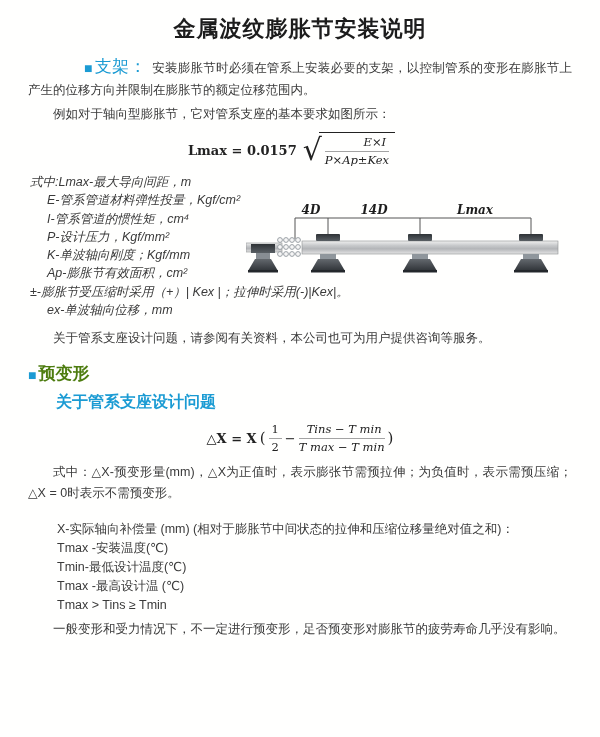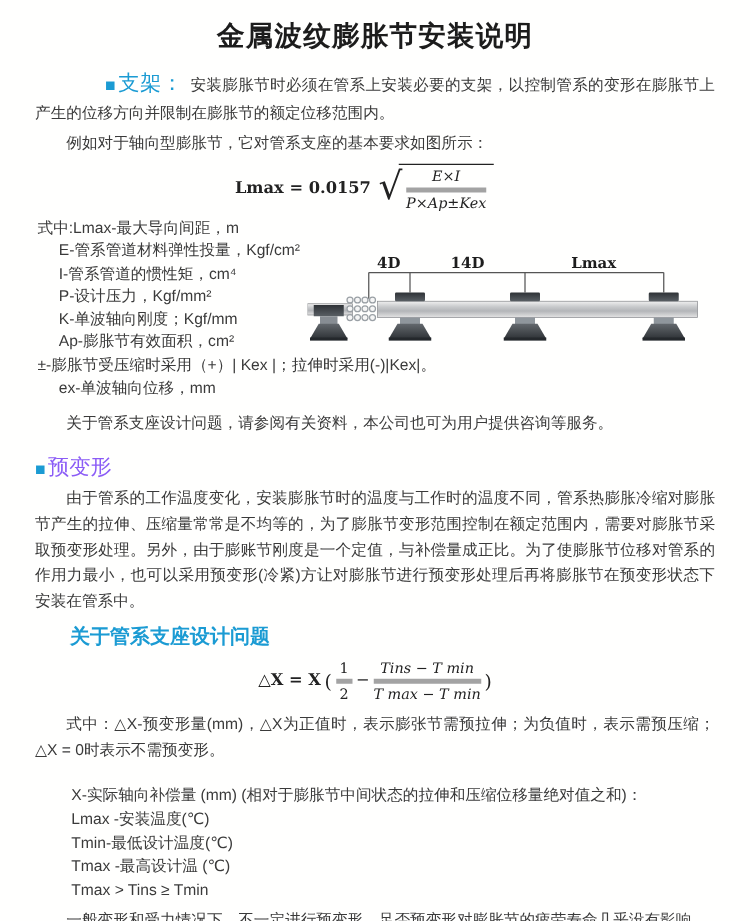--- a/index.html
+++ b/index.html
@@ -27,34 +27,34 @@
     text-align:center;font-family:"DejaVu Serif","Liberation Serif",serif;
     font-size:13px;color:#222;
   }
   .formula-lmax{margin:6px 17px 4px 0;display:flex;justify-content:center;align-items:center;height:38px;}
   .f-bold{font-weight:bold;}
   .it{font-style:italic;}
   .sqrt{display:inline-flex;align-items:center;margin-left:6px;}
   .rad-sign{font-size:30px;line-height:0.85;font-weight:400;margin-right:-3px;color:#222;}
   .radicand{border-top:1.6px solid #222;padding:2px 6px 0 6px;display:inline-block;}
   .frac{display:inline-block;vertical-align:middle;text-align:center;font-size:11.5px;line-height:1.3;}
-  .frac .num{display:block;border-bottom:4px solid #a3a3a3;padding:0 3px 1px 3px;}
+  .frac .num{display:block;border-bottom:1px solid #a3a3a3;padding:0 3px 1px 3px;text-align:right;}
   .frac .den{display:block;padding-top:1px;}
 
-  .def-block{position:relative;margin:2px 0 0 30px;min-height:150px;}
+  .def-block{position:relative;margin:2px 0 0 30px;min-height:150px;font-style:italic;}
   .def-line{font-size:12.5px;line-height:18.3px;white-space:nowrap;}
   .def-line.sub{padding-left:17px;}
 
   .diagram{position:absolute;left:216px;top:28px;width:354px;height:85px;}
   .dim-label{font-family:"DejaVu Serif","Liberation Serif",serif;font-weight:bold;font-size:12px;fill:#1d1d1d;}
 
   .closing{margin:5px 28px 0;font-size:12.5px;line-height:20px;text-indent:2em;}
 
   .sec-head{margin:14px 0 0 28px;font-size:17px;}
-  .sec-head .txt{color:#8b5cf6;font-weight:normal;}
+  .sec-head .txt{color:#4d7c0f;font-weight:bold;}
 
   .para{margin:3px 28px 0;font-size:12.5px;line-height:20.8px;text-indent:2em;text-align:justify;}
 
   .sub-head{margin:7px 0 0 56px;color:#1b9bd3;font-weight:bold;font-size:16px;}
 
   .formula-dx{margin:7px 0 0 0;display:flex;justify-content:center;align-items:center;height:36px;gap:3px;}
   .paren{font-size:15px;}
 
   .explain{margin:6px 28px 0;font-size:12.5px;line-height:21px;text-indent:2em;text-align:justify;}
   .item-line{margin:0 28px 0 57px;font-size:12.5px;line-height:19px;}
@@ -167,21 +167,20 @@
         <path d="M268,70 L302,70 L295,58 L275,58 Z" fill="url(#baseG)"></path>
         <rect x="268" y="69" width="34" height="2.5" fill="#24282c"></rect>
       </g>
     </svg>
   </div>
 
   <p class="closing">关于管系支座设计问题，请参阅有关资料，本公司也可为用户提供咨询等服务。</p>
 
   <div class="sec-head"><span class="sq">■</span><span class="txt">预变形</span></div>
 
-  <p class="para">由于管系的工作温度变化，安装膨胀节时的温度与工作时的温度不同，管系热膨胀冷缩对膨胀节产生的拉伸、压缩量常常是不均等的，为了膨胀节变形范围控制在额定范围内，需要对膨胀节采取预变形处理。另外，由于膨账节刚度是一个定值，与补偿量成正比。为了使膨胀节位移对管系的作用力最小，也可以采用预变形(冷紧)方让对膨胀节进行预变形处理后再将膨胀节在预变形状态下安装在管系中。</p>
 
   <div class="sub-head">关于管系支座设计问题</div>
 
   <div class="formula formula-dx">
     <span class="f-bold">△X = X</span>
     <span class="paren">(</span>
     <span class="frac">
       <span class="num">1</span>
       <span class="den">2</span>
     </span>
@@ -189,20 +188,20 @@
     <span class="frac it">
       <span class="num">Tins − T min</span>
       <span class="den">T max − T min</span>
     </span>
     <span class="paren">)</span>
   </div>
 
   <p class="explain">式中：△X-预变形量(mm)，△X为正值时，表示膨张节需预拉伸；为负值时，表示需预压缩；△X = 0时表示不需预变形。</p>
 
   <div class="item-line item-gap">X-实际轴向补偿量 (mm) (相对于膨胀节中间状态的拉伸和压缩位移量绝对值之和)：</div>
-  <div class="item-line">Lmax -安装温度(℃)</div>
+  <div class="item-line">Tmax -安装温度(℃)</div>
   <div class="item-line">Tmin-最低设计温度(℃)</div>
   <div class="item-line">Tmax -最高设计温 (℃)</div>
   <div class="item-line">Tmax &gt; Tins ≥ Tmin</div>
 
   <p class="note-line">一般变形和受力情况下，不一定进行预变形，足否预变形对膨胀节的疲劳寿命几乎没有影响。</p>
 
 </div>
 
 </body></html>

